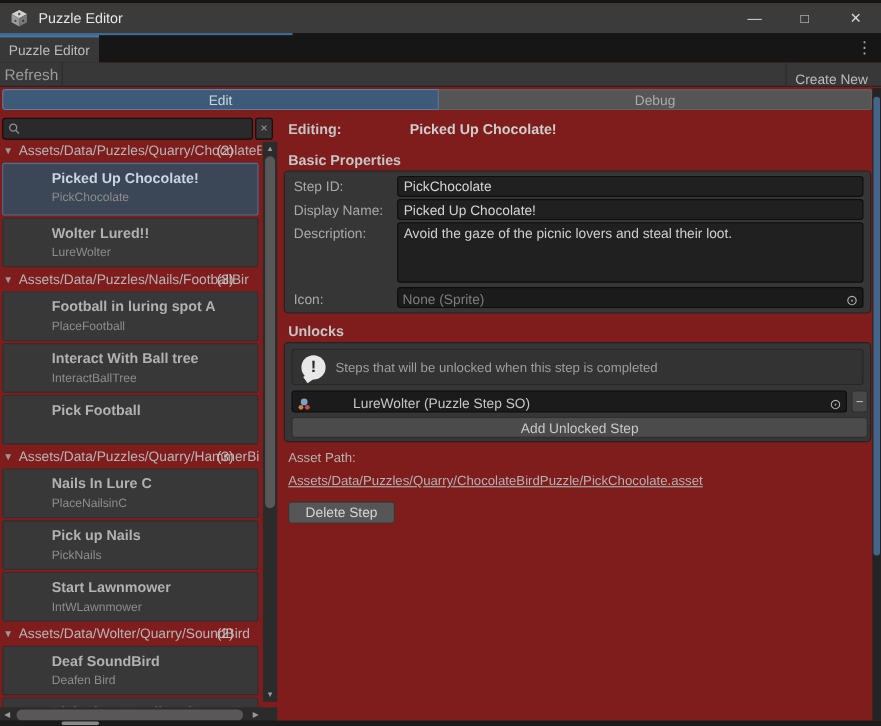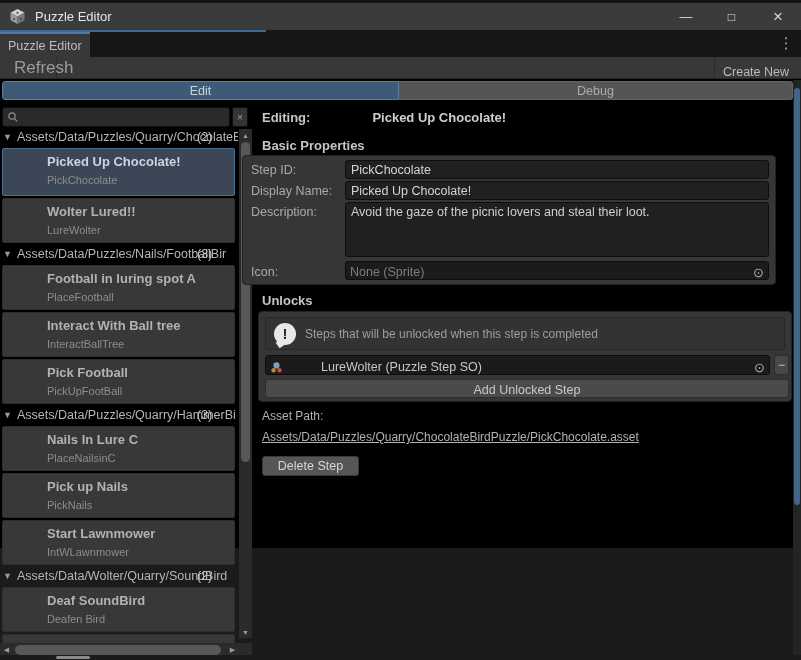--- a/index.html
+++ b/index.html
@@ -1,19 +1,19 @@
 <!DOCTYPE html>
 <html><head>
 <meta charset="utf-8">
 <style>
   * { box-sizing: border-box; margin: 0; padding: 0; }
   html,body { width:801px; height:660px; overflow:hidden; }
   body { font-family:"Liberation Sans", sans-serif; background:#1b1b1b; color:#c0c0c0;
          -webkit-font-smoothing:antialiased; }
-  #win { position:relative; width:801px; height:548px; background:#000000; }
+  #win { position:relative; width:801px; height:660px; background:#7f1d1d; }
   .abs { position:absolute; }
 
   
   .top-strip { left:0; top:0; width:801px; height:3px; background:#151515; }
   .titlebar { left:0; top:3px; width:801px; height:27px; background:#3b3b3b;
               display:flex; align-items:center; }
   .app-icon { margin-left:9px; width:17px; height:17px; display:flex; }
   .title-text { margin-left:9px; font-size:13px; color:#e6e6e6; }
   .win-btns { position:absolute; right:0; top:0; height:27px; display:flex; }
   .win-btn { width:46px; height:27px; display:flex; align-items:center; justify-content:center;
@@ -27,21 +27,21 @@
   .doc-tab { left:0; top:32px; width:90px; height:25px; background:#383838;
              border-top:2px solid #4f7aa4; display:flex; align-items:center; padding-left:8px;
              font-size:12.5px; color:#bdbdbd; }
   .tab-menu { right:7px; top:33px; width:16px; height:20px; color:#a8a8a8; font-size:15px;
               display:flex; align-items:center; justify-content:center; }
 
   
   .toolbar { left:0; top:57px; width:801px; height:22px; background:#383838;
              border-bottom:1px solid #262626; }
   .refresh-btn { left:0; top:57px; width:57px; height:22px; border-right:1px solid #2b2b2b;
-                 display:flex; align-items:center; padding-left:14px; font-size:17px; color:#9c9c9c; }
+                 display:flex; align-items:center; padding-left:4px; font-size:14px; color:#9c9c9c; }
   .create-btn { right:6px; top:57px; height:22px; border-left:1px solid #2b2b2b; padding:0 6px 0 8px;
                 display:flex; align-items:flex-end; font-size:12.5px; color:#bcbcbc; }
 
   
   .mode-edit { left:2px; top:81px; width:397px; height:19px; background:#3d5a78;
                border:1px solid #587f9f; border-radius:3px 0 0 3px;
                display:flex; align-items:center; justify-content:center; font-size:12.5px; color:#ccd6e0; }
   .mode-debug { left:399px; top:81px; width:394px; height:19px; background:#555555;
                 border:1px solid #636363; border-left:none; border-radius:0 3px 3px 0;
                 display:flex; align-items:center; justify-content:center; font-size:12.5px; color:#aaaaaa; }
@@ -78,21 +78,21 @@
              display:flex; align-items:center; }
   .hscroll .arrow { width:13px; height:14px; display:flex; align-items:center; justify-content:center;
                     color:#9a9a9a; font-size:7px; }
   .hthumb { width:206px; height:10px; margin-left:2px; background:#585858; border-radius:5px; }
 
   
   .editing-row { left:262px; top:110px; display:flex; font-size:13px; font-weight:bold; color:#c6c6c6;gap:36px; }
   .editing-value { margin-left:26px; color:#cecece; }
   .section-title { font-size:13px; font-weight:bold; color:#c6c6c6; }
   .box { background:#363636; border:1px solid #222222; border-radius:4px; }
-  .props-box { left:242px; top:155px; width:534px; height:130px; }
+  .props-box { left:258px; top:155px; width:534px; height:130px; }
   .f-label { position:absolute; left:8px; font-size:12.5px; color:#a9a9a9; }
   .tfield { position:absolute; left:102px; width:424px; height:19px; background:#202020;
             border:1px solid #0e0e0e; border-radius:3px; color:#d4d4d4; font-size:12.5px;
             padding:0 5px; outline:none; font-family:"Liberation Sans",sans-serif; }
   .textarea { position:absolute; left:102px; top:46px; width:424px; height:55px; background:#202020;
               border:1px solid #0e0e0e; border-radius:3px; color:#cfcfcf; font-size:12.5px;
               padding:2px 5px; line-height:15px; }
   .obj-field { position:absolute; background:#1b1b1b; border:1px solid #0d0d0d; border-radius:3px;
                display:flex; align-items:flex-end; font-size:12.5px; color:#c6c6c6; padding:0 4px; }
   .picker { margin-left:auto; color:#b0b0b0; font-size:13px; line-height:1; }
@@ -211,21 +211,20 @@
     <div class="item">
       <div class="item-title">Football in luring spot A</div>
       <div class="item-id">PlaceFootball</div>
     </div>
     <div class="item">
       <div class="item-title">Interact With Ball tree</div>
       <div class="item-id">InteractBallTree</div>
     </div>
     <div class="item">
       <div class="item-title">Pick Football</div>
-      <div class="item-id">PickUpFootBall</div>
     </div>
 
     <div class="group-header">
       <span class="fold">▼</span>
       <span>Assets/Data/Puzzles/Quarry/HammerBi</span>
       <span class="gh-count">(3)</span>
     </div>
     <div class="item">
       <div class="item-title">Nails In Lure C</div>
       <div class="item-id">PlaceNailsinC</div>

